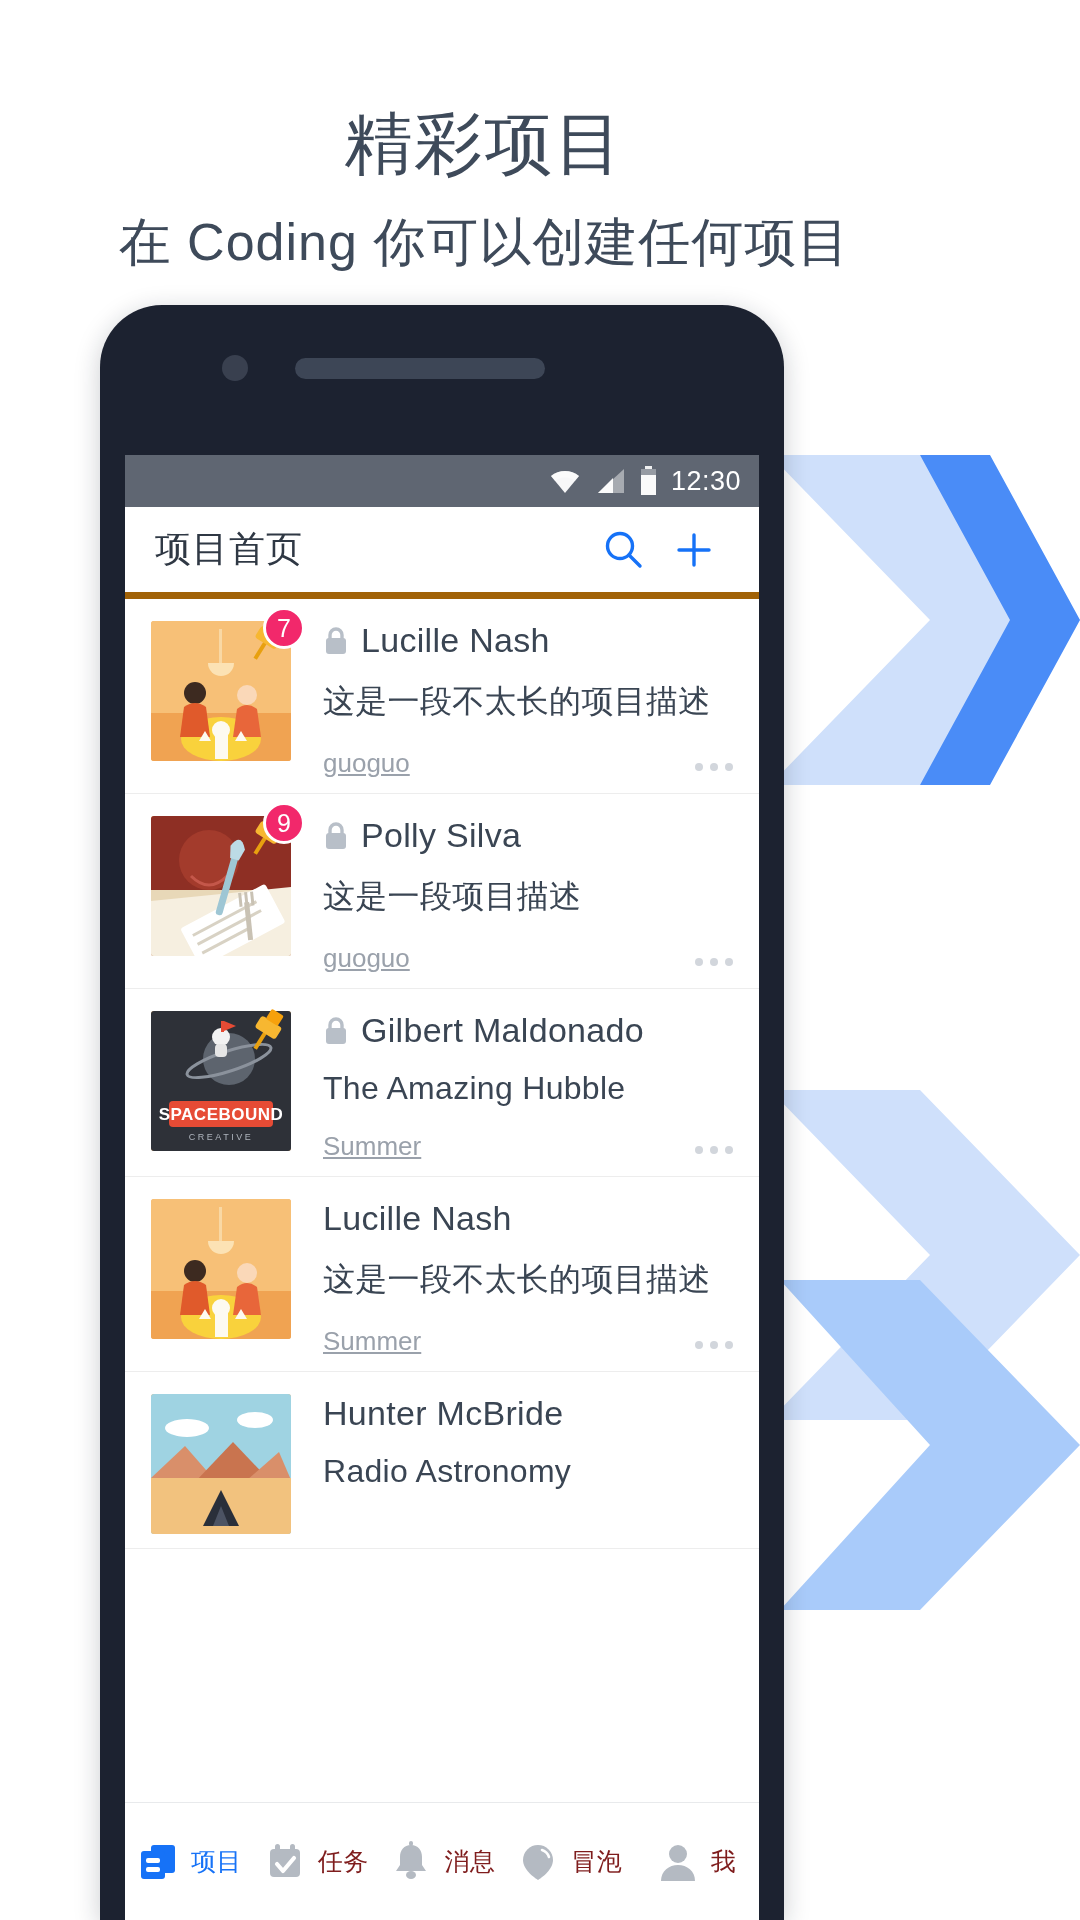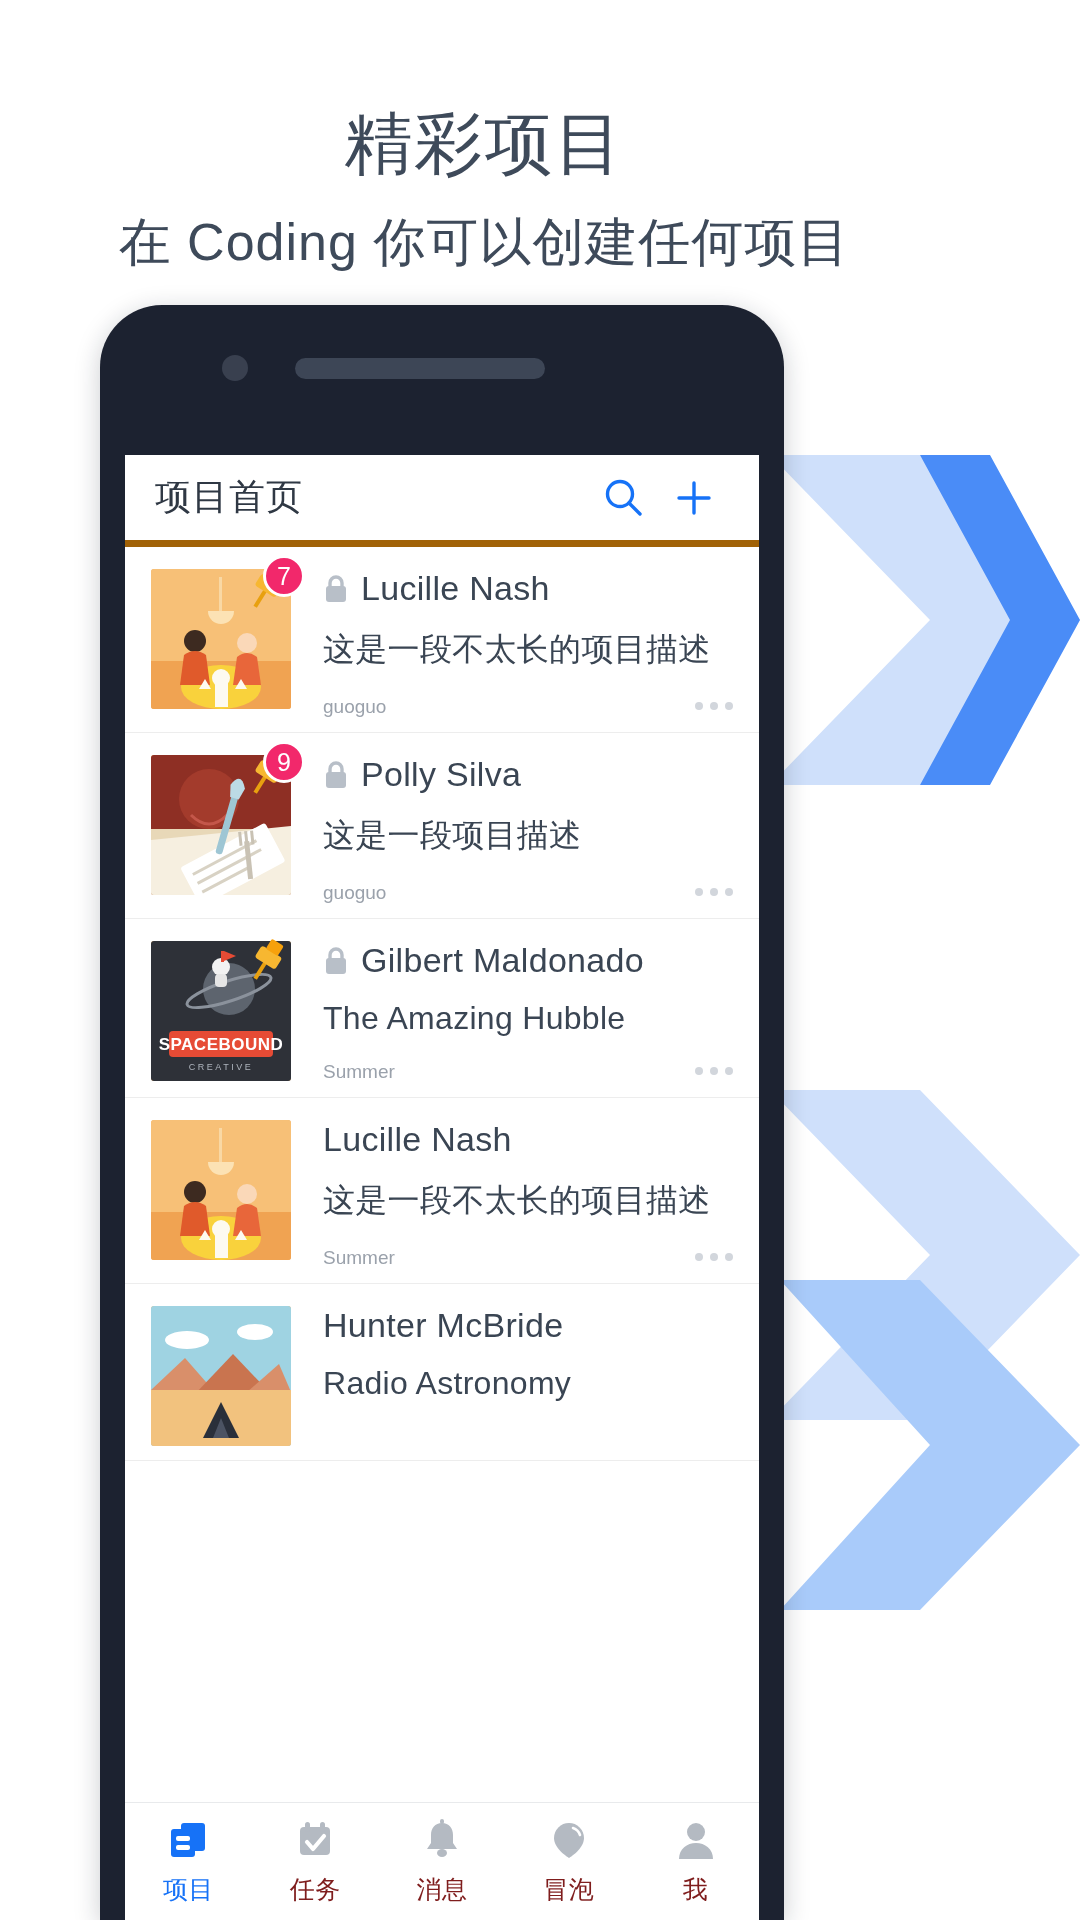--- a/index.html
+++ b/index.html
@@ -96,34 +96,34 @@
     background:#f2286b; color:#fff; font-size:25px;
     display:flex; align-items:center; justify-content:center;
     border:3px solid #fff; padding:0 4px;
   }
   .pmeta { flex:1 1 auto; padding-left:32px; min-width:0; }
   .pname {
     font-size:34px; color:#3a4553; display:flex; align-items:center;
     gap:12px; white-space:nowrap; letter-spacing:.3px;
   }
   .pdesc { font-size:32px; color:#3a4553; margin-top:20px; letter-spacing:.3px; }
-  .powner { font-size:19px; color:#9aa1ab; margin-top:24px; }
+  .powner { font-size:26px; color:#9aa1ab; margin-top:24px;text-decoration:underline; }
   .pmore {
     position:absolute; right:26px; bottom:22px;
     display:flex; gap:7px; cursor:pointer;
   }
   .pmore i { width:8px; height:8px; border-radius:50%; background:#d2d6dc; display:block; }
 
   
   .bottomnav {
     flex:0 0 auto; height:118px; background:#fff;
     border-top:1px solid #e8eaec; display:flex; align-items:center;
   }
   .navitem {
-    flex:1 1 0; display:flex; flex-direction:column;
+    flex:1 1 0; display:flex; flex-direction:row;
     align-items:center; justify-content:center; gap:10px; cursor:pointer;
   }
   .navlabel { font-size:25px; color:#7f1d1d; letter-spacing:.5px; }
   .navitem.active .navlabel { color:#1672f7; }
 </style>
 </head>
 <body>
 
 <div class="bg-chevrons">
   <svg class="chev" style="right:0;top:455px;" width="310" height="330" viewBox="0 0 310 330">
@@ -146,20 +146,36 @@
 </div>
 
 <div class="phone">
   <div class="phone-top">
     <div class="phone-cam"></div>
     <div class="phone-speaker"></div>
   </div>
 
   <div class="screen">
 
+    <div class="statusbar">
+      <svg class="sb-ico" width="34" height="28" viewBox="0 0 34 28">
+        <path d="M17 26 L3 9 A22 22 0 0 1 31 9 Z" fill="#ffffff" opacity="0.95"></path>
+        <path d="M3 9 A22 22 0 0 1 31 9 L27 14 A16 16 0 0 0 7 14 Z" fill="#ffffff" opacity="0.45"></path>
+      </svg>
+      <svg class="sb-ico" width="30" height="28" viewBox="0 0 30 28">
+        <polygon points="2,26 28,26 28,2" fill="#ffffff" opacity="0.45"></polygon>
+        <polygon points="2,26 17,26 17,11" fill="#ffffff" opacity="0.95"></polygon>
+      </svg>
+      <svg class="sb-ico" width="17" height="30" viewBox="0 0 17 30">
+        <rect x="5" y="0" width="7" height="3" fill="#ffffff" opacity="0.9"></rect>
+        <rect x="1" y="3" width="15" height="26" fill="#ffffff" opacity="0.35"></rect>
+        <rect x="1" y="9" width="15" height="20" fill="#ffffff" opacity="0.95"></rect>
+      </svg>
+      <span class="sb-time">12:30</span>
+    </div>
 
     <div class="appbar">
       <span class="appbar-title">项目首页</span>
       <div class="appbar-btn">
         <svg width="42" height="42" viewBox="0 0 42 42">
           <circle cx="17" cy="17" r="12.5" fill="none" stroke="#1672f7" stroke-width="3.4"></circle>
           <line x1="26" y1="26" x2="37" y2="37" stroke="#1672f7" stroke-width="3.4" stroke-linecap="round"></line>
         </svg>
       </div>
       <div class="appbar-btn">

